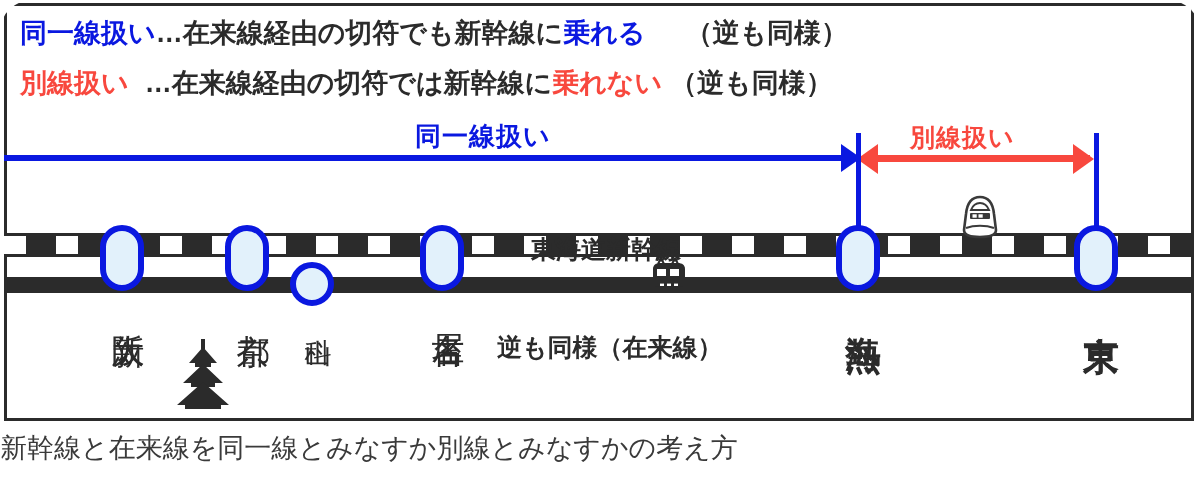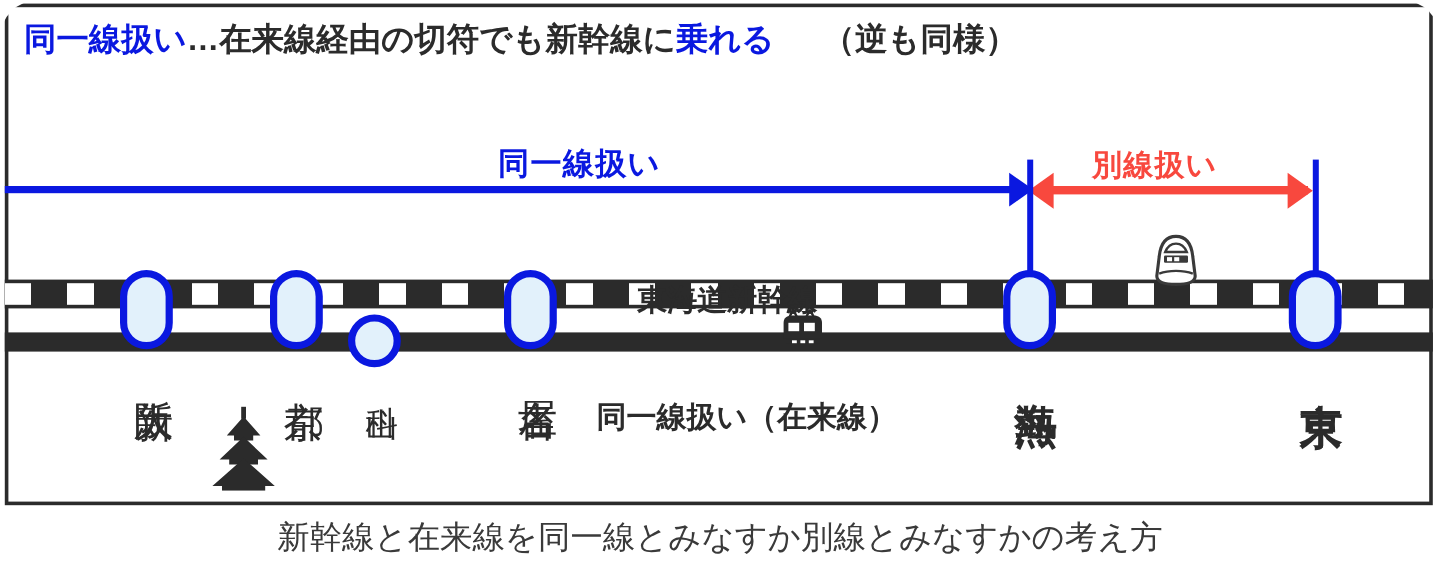--- a/index.html
+++ b/index.html
@@ -169,57 +169,60 @@
   
   #shinkansen-train-icon{ position:absolute; left:958px; top:194px; }
   #local-train-icon{ position:absolute; left:648px; top:256px; }
   #pagoda-icon{ position:absolute; left:175px; top:337px; }
 
   
   #caption{
     position:absolute;
     left:0; top:430px;
     width:1200px;
-    text-align:center;
+    text-align:left;
     font-size:27px;
     color:#3a3a3a;
   }
 </style>
 </head>
 <body>
 
 <div id="stage">
 
   <div id="frame"></div>
 
   <div class="legend-row" id="legend-row-1">
     <span class="kw-blue">同一線扱い</span><span>…在来線経由の切符でも新幹線に</span><span class="kw-blue">乗れる</span><span class="legend-gap-wide"></span><span>（逆も同様）</span>
   </div>
 
+  <div class="legend-row" id="legend-row-2">
+    <span class="kw-red">別線扱い</span><span class="legend-gap"></span><span>…在来線経由の切符では新幹線に</span><span class="kw-red">乗れない</span><span class="legend-gap-small"></span><span>（逆も同様）</span>
+  </div>
 
   <div id="blue-label">同一線扱い</div>
   <div id="blue-arrow-line"></div>
   <div id="blue-arrow-head"></div>
 
   <div id="red-label">別線扱い</div>
   <div id="red-arrow-line"></div>
   <div id="red-arrow-head-left"></div>
   <div id="red-arrow-head-right"></div>
 
   <div id="connectors">
       <div class="vconn" style="left: 856px; top: 133px; height: 100px;"></div>
       <div class="vconn" style="left: 1094px; top: 133px; height: 100px;"></div>
     </div>
 
   <div id="shinkansen-line"></div>
   <div id="shinkansen-dashes"></div>
   <div id="conventional-line"></div>
 
   <div class="line-label" id="shinkansen-label">東海道新幹線</div>
-  <div class="line-label" id="conventional-label">同一線扱い（在来線）</div>
+  <div class="line-label" id="conventional-label">逆も同様（在来線）</div>
 
   <div id="shinkansen-train-icon">
     <svg width="44" height="46" viewBox="0 0 44 46" aria-hidden="true">
       <path d="M22 3 C13 3 9 10 8 20 L6 36 C6 41 11 43 22 43 C33 43 38 41 38 36 L36 20 C35 10 31 3 22 3 Z" fill="#ffffff" stroke="#3a3a3a" stroke-width="2.6"></path>
       <path d="M13 16 C15 11 18 9 22 9 C26 9 29 11 31 16 Z" fill="#ffffff" stroke="#3a3a3a" stroke-width="2"></path>
       <rect x="12" y="19" width="20" height="6" rx="1" fill="#3a3a3a"></rect>
       <rect x="14.5" y="20.3" width="4.2" height="3.4" fill="#ffffff"></rect>
       <rect x="20.5" y="20.3" width="4.2" height="3.4" fill="#ffffff"></rect>
       <path d="M8 34 C16 31 28 31 36 34" fill="none" stroke="#3a3a3a" stroke-width="2"></path>
     </svg>

